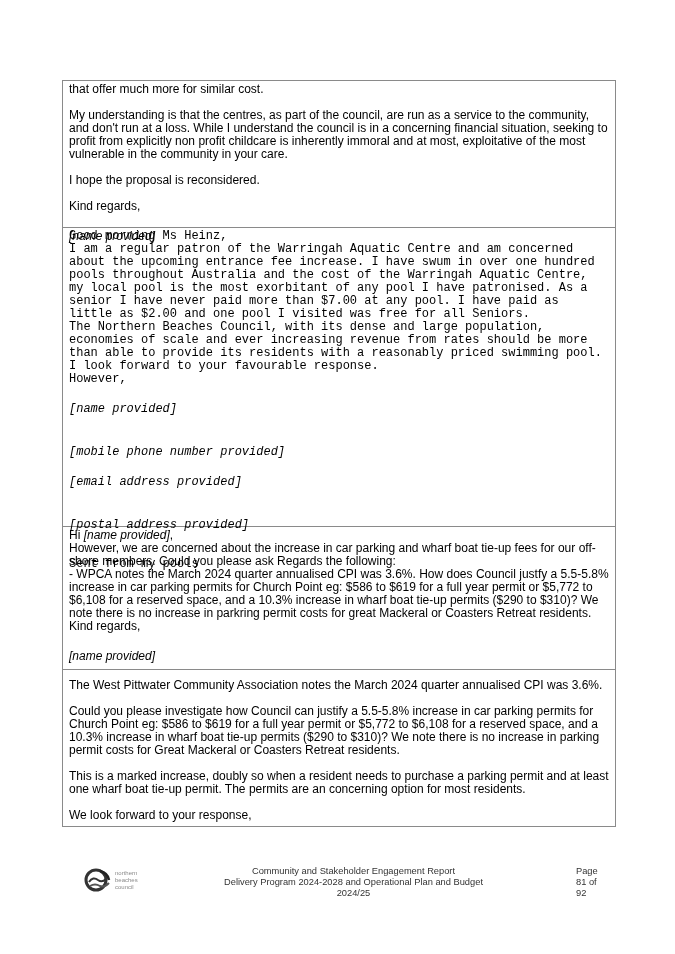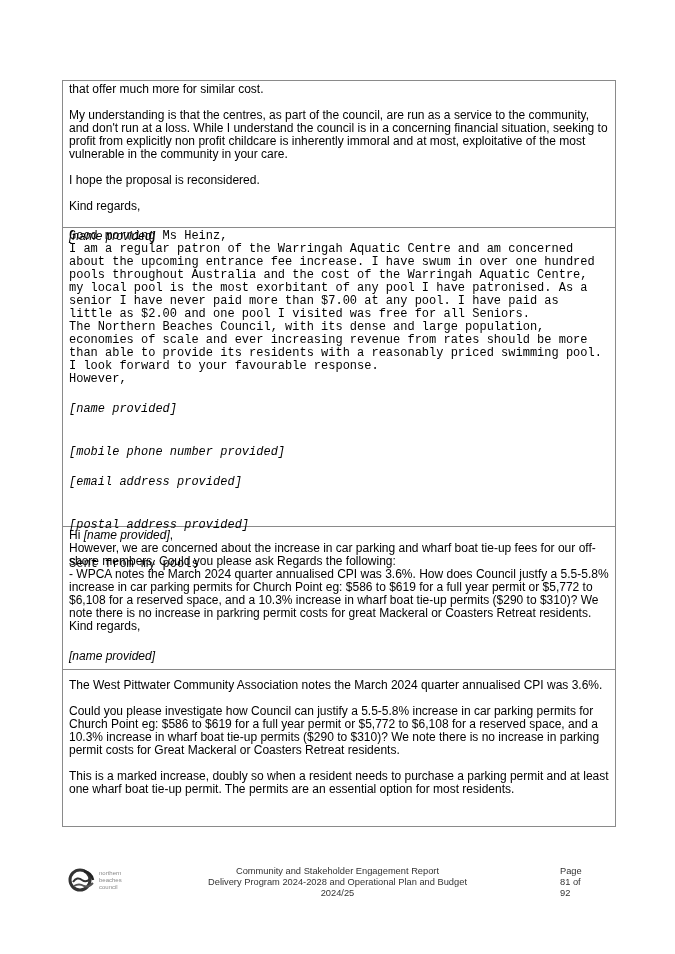--- a/index.html
+++ b/index.html
@@ -18,21 +18,21 @@
   }
   .cell:first-child { border-top: none; }
   .c1 { height: 146px; padding-top: 2px; }
   .c2 { height: 299px; font-family: Liberation Mono, monospace; }
   .c3 { height: 143px; }
   .c4 { height: 157px; padding-top: 9px; }
   p { margin: 0; }
   .gap { height: 13px; }
   .gap2 { height: 26px; }
   .it { font-style: italic; margin-top: 17px; }
-  .footer { position: absolute; left: 0; top: 862px; width: 589px; height: 40px; }
+  .footer { position: absolute; left: 16px; top: 862px; width: 589px; height: 40px; }
   .logo { position: absolute; left: 68px; top: 5px; width: 70px; height: 30px; }
   .logo-mark { position: absolute; left: 0; top: 0; width: 28px; height: 26px; }
   .logo-text {
     position: absolute; left: 31px; top: 3px; font-size: 6px; line-height: 7px; color: #8a8a8a;
   }
   .ft-center {
     position: absolute; left: 200px; width: 275px; top: 4px; text-align: center;
     font-size: 9.3px; line-height: 11px; color: #333;
   }
   .ft-page {
@@ -77,22 +77,23 @@
     <p>- WPCA notes the March 2024 quarter annualised CPI was 3.6%. How does Council justfy a 5.5-5.8% increase in car parking permits for Church Point eg: $586 to $619 for a full year permit or $5,772 to $6,108 for a reserved space, and a 10.3% increase in wharf boat tie-up permits ($290 to $310)? We note there is no increase in parkring permit costs for great Mackeral or Coasters Retreat residents.</p>
     <p>Kind regards,</p>
     <p class="it">[name provided]</p>
   </div>
 
   <div class="cell c4">
     <p>The West Pittwater Community Association notes the March 2024 quarter annualised CPI was 3.6%.</p>
     <div class="gap"></div>
     <p>Could you please investigate how Council can justify a 5.5-5.8% increase in car parking permits for Church Point eg: $586 to $619 for a full year permit or $5,772 to $6,108 for a reserved space, and a 10.3% increase in wharf boat tie-up permits ($290 to $310)? We note there is no increase in parking permit costs for Great Mackeral or Coasters Retreat residents.</p>
     <div class="gap"></div>
-    <p>This is a marked increase, doubly so when a resident needs to purchase a parking permit and at least one wharf boat tie-up permit. The permits are an essential option for most residents.</p>
+    <p>This is a marked increase, doubly so when a resident needs to purchase a parking permit and at least one wharf boat tie-up permit. The permits are an concerning option for most residents.</p>
     <div class="gap"></div>
+    <p>We look forward to your response,</p>
   </div>
 
 </div>
 
 <div class="footer">
   <div class="logo">
     <svg class="logo-mark" viewBox="0 0 28 26">
       <circle cx="12" cy="13" r="10" fill="none" stroke="#333" stroke-width="3"></circle>
       <path d="M5 15 q4 -6 9 -2 q4 3 8 -1" fill="none" stroke="#333" stroke-width="2"></path>
       <path d="M6 19 q5 -3 10 0 q4 2 9 -3" fill="none" stroke="#555" stroke-width="2"></path>

